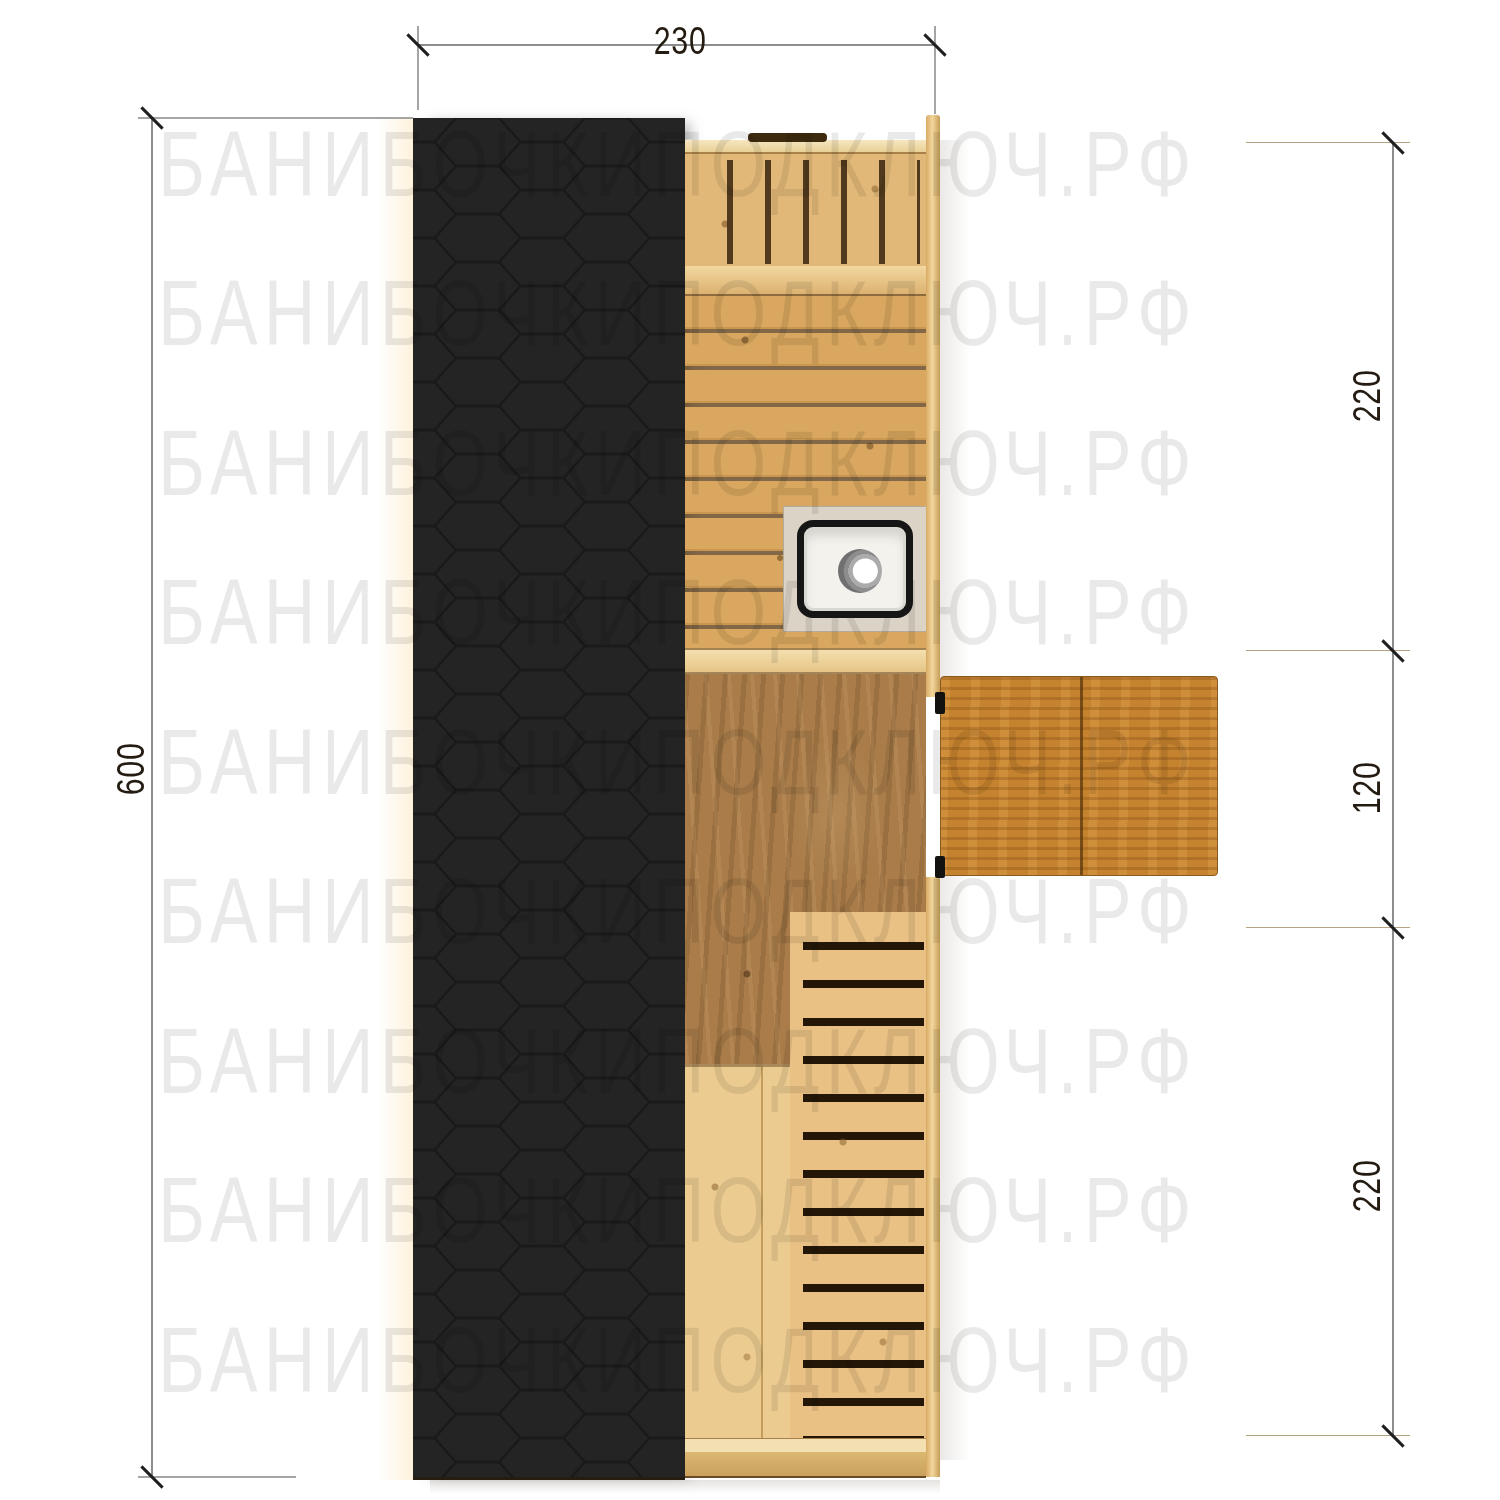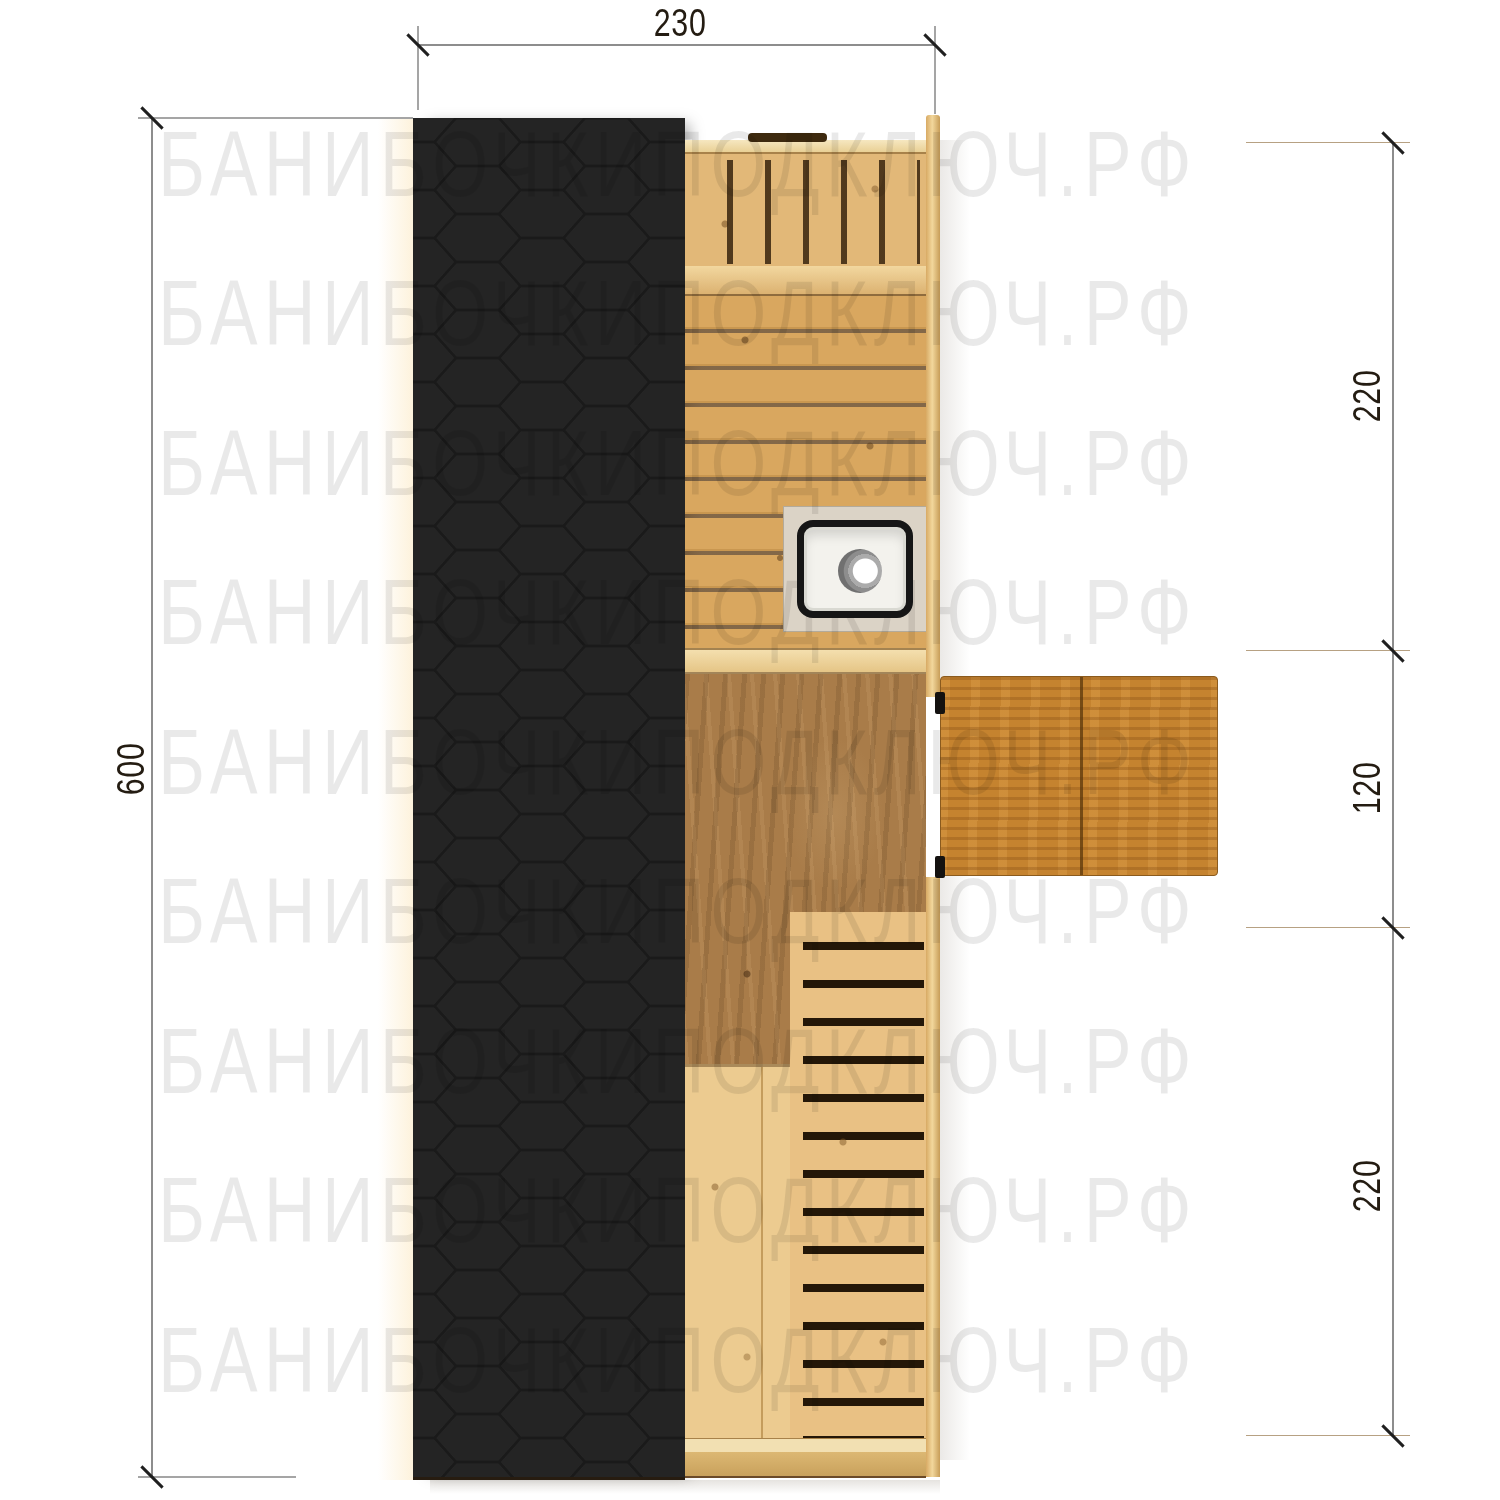--- a/index.html
+++ b/index.html
@@ -178,21 +178,21 @@
   <div class="abs hinge" id="hinge-bottom"></div>
   <div class="abs" id="door-table">
     <div id="door-table-seam"></div>
   </div>
 
   <div class="dim-line" style="left:418px; top:44px; width:517px; height:2px;"></div>
   <div class="ext-line" style="left:417px; top:26px; width:2px; height:84px;"></div>
   <div class="ext-line" style="left:934px; top:26px; width:2px; height:88px;"></div>
   <div class="tick" style="left:418px; top:45px;"></div>
   <div class="tick" style="left:935px; top:45px;"></div>
-  <div class="dim-label" style="left:620px; top:2px; width:120px; height:42px;">
+  <div class="dim-label" style="left:620px; top:20px; width:120px; height:42px;">
     <span class="t">230</span>
   </div>
 
   <div class="dim-line" style="left:151px; top:118px; width:2px; height:1359px;"></div>
   <div class="ext-line" style="left:138px; top:117px; width:275px; height:2px;"></div>
   <div class="ext-line" style="left:138px; top:1476px; width:158px; height:2px;"></div>
   <div class="tick" style="left:152px; top:118px;"></div>
   <div class="tick" style="left:152px; top:1477px;"></div>
   <div class="dim-label vert" style="left:86px; top:745px; width:90px; height:48px;">
     <span class="t">600</span>

